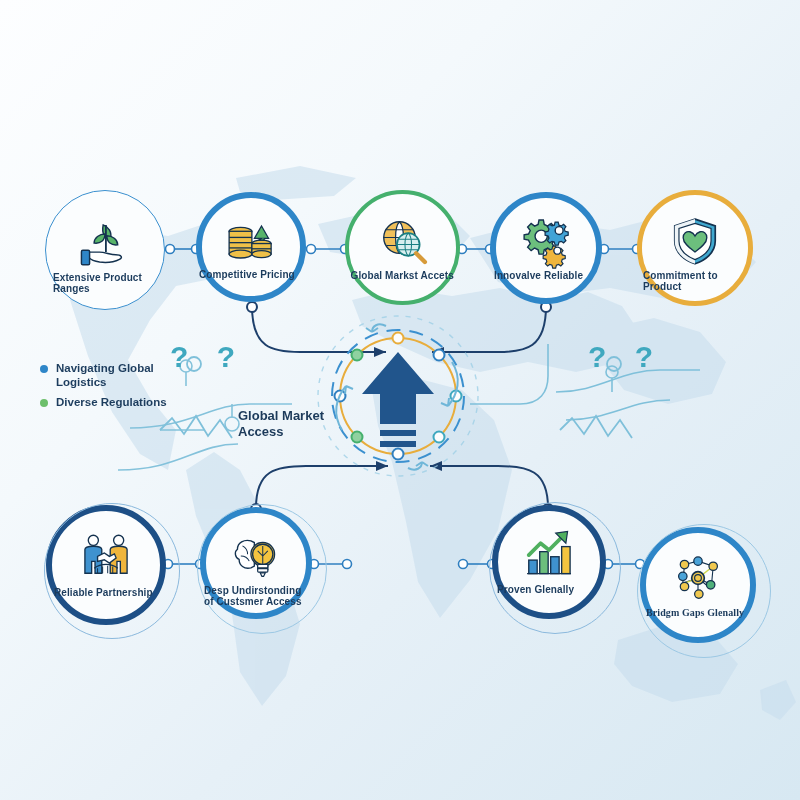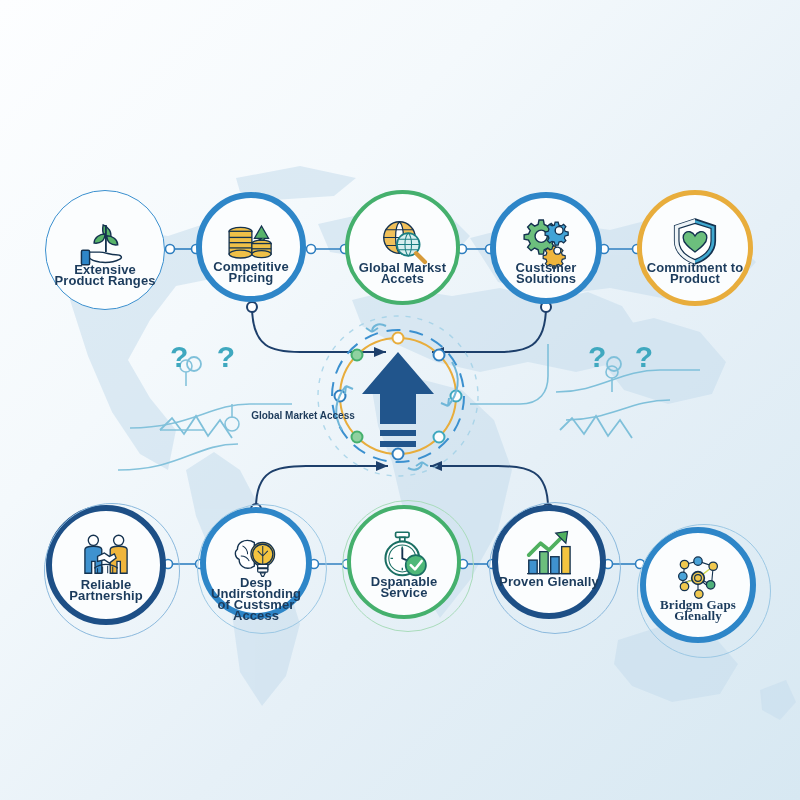--- a/index.html
+++ b/index.html
@@ -42,27 +42,26 @@
     display: flex;
     align-items: center;
     justify-content: center;
   }
   .node .label {
     position: absolute;
     left: 50%;
     top: 50%;
     transform: translate(-50%, 0);
     width: 104px;
-    text-align: center;
-    font-size: 13px;
+    font-size: 10px;
     line-height: 11px;
     font-weight: 700;
     color: #1b3b5c;
     letter-spacing: .1px;
-    margin-top: 14px;
+    margin-top: 22px;
   }
   .ring-thin  { border: 1.6px solid #3b90cf; }
   .ring-thick { border: 6px solid #2e86c8; }
   .ring-green { border: 4.5px solid #45b06d; }
   .ring-navy  { border: 6px solid #1d4f86; }
   .ring-gold  { border: 5px solid #e8ad3c; }
   .halo {
     position: absolute;
     border-radius: 50%;
     box-sizing: border-box;
@@ -91,22 +90,21 @@
     font-size: 11.5px;
     line-height: 13.5px;
     font-weight: 600;
     color: #1d3d5e;
   }
   .center-label {
     position: absolute;
     left: 238px;
     top: 408px;
     width: 130px;
-    text-align: center;
-    font-size: 10px;
+    font-size: 13px;
     line-height: 16px;
     font-weight: 700;
     color: #1c3a5a;
   }
   .qmarks {
     position: absolute;
     font-size: 30px;
     font-weight: 700;
     color: #3fa8bf;
     letter-spacing: 10px;
@@ -236,20 +234,30 @@
     </g>
   </svg>
 
   <div class="qmarks" style="left:170px; top:340px;">? ?</div>
   <div class="qmarks" style="left:588px; top:340px;">? ?</div>
   <svg style="position:absolute;inset:0;width:800px;height:800px">
     <circle cx="194" cy="364" r="7" fill="none" stroke="#7fc0da" stroke-width="1.8"></circle>
     <circle cx="614" cy="364" r="7" fill="none" stroke="#7fc0da" stroke-width="1.8"></circle>
   </svg>
 
+  <div class="legend">
+    <div class="legend-row">
+      <span class="legend-dot" style="background:#2e86c8"></span>
+      <span class="legend-text">Navigating Global Logistics</span>
+    </div>
+    <div class="legend-row">
+      <span class="legend-dot" style="background:#6cbf6b"></span>
+      <span class="legend-text">Diverse Regulations</span>
+    </div>
+  </div>
 
   <div class="center-label">Global Market Access</div>
 
   <div class="node ring-thin" style="left:45px; top:190px; width:120px; height:120px;">
     <div class="icon-wrap">
       <svg viewBox="0 0 64 64" width="58" height="58">
         <path d="M30 12 C36 14 40 20 38 28 C32 27 28 22 30 12Z" fill="#58b46a" stroke="#14324f" stroke-width="1.6"></path>
         <path d="M32 22 C26 22 20 26 20 32 C27 33 32 29 32 22Z" fill="#58b46a" stroke="#14324f" stroke-width="1.6"></path>
         <path d="M34 24 C40 24 46 28 46 34 C39 35 34 31 34 24Z" fill="#58b46a" stroke="#14324f" stroke-width="1.6"></path>
         <path d="M33 12 L33 42" stroke="#14324f" stroke-width="2" fill="none"></path>
@@ -301,21 +309,21 @@
         <g stroke="#14324f" stroke-width="1.6">
           <path d="M24 8 l5 0 1 5 4 2 4-3 4 4 -3 4 2 4 5 1 0 5 -5 1 -2 4 3 4 -4 4 -4-3 -4 2 -1 5 -5 0 -1-5 -4-2 -4 3 -4-4 3-4 -2-4 -5-1 0-5 5-1 2-4 -3-4 4-4 4 3 4-2Z" fill="#6cbf7d"></path>
           <circle cx="26.5" cy="26.5" r="7" fill="#ffffff"></circle>
           <path d="M46 10 l4 0 1 4 3 1 3-2 3 3 -2 3 1 3 4 1 0 4 -4 1 -1 3 2 3 -3 3 -3-2 -3 1 -1 4 -4 0 -1-4 -3-1 -3 2 -3-3 2-3 -1-3 -4-1 0-4 4-1 1-3 -2-3 3-3 3 2 3-1Z" fill="#41a3d6" transform="translate(-6,-2) scale(0.88) translate(9,4)"></path>
           <circle cx="47" cy="20" r="4.5" fill="#ffffff"></circle>
           <path d="M44 38 l4 0 1 4 3 1 3-2 3 3 -2 3 1 3 4 1 0 4 -4 1 -1 3 2 3 -3 3 -3-2 -3 1 -1 4 -4 0 -1-4 -3-1 -3 2 -3-3 2-3 -1-3 -4-1 0-4 4-1 1-3 -2-3 3-3 3 2 3-1Z" fill="#efb53c" transform="translate(-4,0) scale(0.84) translate(8,7)"></path>
           <circle cx="45" cy="43" r="4" fill="#ffffff"></circle>
         </g>
       </svg>
     </div>
-    <div class="label">Custsmer Solutions</div>
+    <div class="label">Innovalve Reliable</div>
   </div>
 
   <div class="node ring-gold" style="left:637px; top:190px; width:116px; height:116px;">
     <div class="icon-wrap">
       <svg viewBox="0 0 64 64" width="54" height="54">
         <path d="M32 6 L56 14 L56 32 C56 46 44 55 32 59 C20 55 8 46 8 32 L8 14 Z" fill="#3fa8cf" stroke="#14324f" stroke-width="2"></path>
         <path d="M32 6 L32 59 C20 55 8 46 8 32 L8 14 Z" fill="#eef4f7" stroke="none"></path>
         <path d="M32 11 L51 17 L51 32 C51 43 42 50 32 54 C22 50 13 43 13 32 L13 17 Z" fill="#ffffff" stroke="#14324f" stroke-width="1.4"></path>
         <path d="M32 45 C24 39 18 34 18 28 C18 23 22 20 26 21 C29 22 31 24 32 26 C33 24 35 22 38 21 C42 20 46 23 46 28 C46 34 40 39 32 45Z" fill="#6cbf7d" stroke="#14324f" stroke-width="1.6"></path>
       </svg>
@@ -349,36 +357,20 @@
         <circle cx="40" cy="30" r="12" fill="#f3c43f" stroke="#14324f" stroke-width="1.6"></circle>
         <rect x="34" y="42" width="12" height="4" rx="1" fill="#ffffff" stroke="#14324f" stroke-width="1.4"></rect>
         <rect x="34" y="47" width="12" height="4" rx="1" fill="#ffffff" stroke="#14324f" stroke-width="1.4"></rect>
         <path d="M37 52 L43 52 L41 56 L39 56Z" fill="#ffffff" stroke="#14324f" stroke-width="1.4"></path>
         <path d="M40 20 L40 42 M34 26 L40 32 L46 26" stroke="#14324f" stroke-width="1.2" fill="none"></path>
       </svg>
     </div>
     <div class="label">Desp Undirstonding of Custsmer Access</div>
   </div>
 
-  <div class="node ring-green" style="left:347px; top:505px; width:114px; height:114px;">
-    <div class="halo" style="left:-9px; top:-9px; width:132px; height:132px; border:1.4px solid #a9dcbb;"></div>
-    <div class="icon-wrap">
-      <svg viewBox="0 0 64 64" width="54" height="54">
-        <rect x="22" y="5" width="16" height="6" rx="1.5" fill="#ffffff" stroke="#1a6f63" stroke-width="2"></rect>
-        <rect x="27" y="11" width="6" height="5" fill="#ffffff" stroke="#1a6f63" stroke-width="2"></rect>
-        <circle cx="30" cy="36" r="20" fill="#ffffff" stroke="#1a6f63" stroke-width="2.4"></circle>
-        <circle cx="30" cy="36" r="16" fill="none" stroke="#1a6f63" stroke-width="1.2"></circle>
-        <path d="M30 24 L30 36 L40 40" stroke="#14324f" stroke-width="2.2" fill="none" stroke-linecap="round"></path>
-        <path d="M30 22 L30 25 M30 47 L30 50 M16 36 L19 36 M41 36 L44 36" stroke="#1a6f63" stroke-width="1.6"></path>
-        <circle cx="46" cy="44" r="12" fill="#4fb878" stroke="#1a6f63" stroke-width="2"></circle>
-        <path d="M40 44 L45 49 L53 39" stroke="#ffffff" stroke-width="3" fill="none" stroke-linecap="round" stroke-linejoin="round"></path>
-      </svg>
-    </div>
-    <div class="label">Dspanable Service</div>
-  </div>
 
   <div class="node ring-navy" style="left:492px; top:505px; width:114px; height:114px;">
     <div class="halo" style="left:-9px; top:-9px; width:132px; height:132px; border:1.4px solid #8bb9dd;"></div>
     <div class="icon-wrap">
       <svg viewBox="0 0 64 64" width="54" height="54">
         <rect x="8" y="38" width="10" height="16" fill="#3f92cf" stroke="#14324f" stroke-width="1.6"></rect>
         <rect x="21" y="28" width="10" height="26" fill="#6cbf7d" stroke="#14324f" stroke-width="1.6"></rect>
         <rect x="34" y="34" width="10" height="20" fill="#3f92cf" stroke="#14324f" stroke-width="1.6"></rect>
         <rect x="47" y="22" width="10" height="32" fill="#f3c43f" stroke="#14324f" stroke-width="1.6"></rect>
         <path d="M8 32 L22 18 L32 26 L50 8" stroke="#4fb05f" stroke-width="4.5" fill="none" stroke-linejoin="round" stroke-linecap="round"></path>

